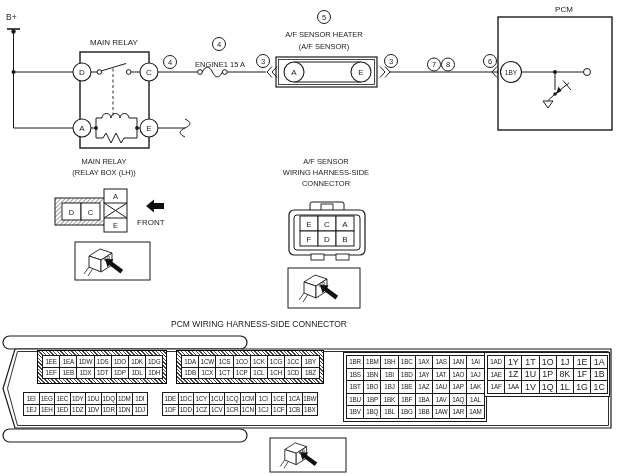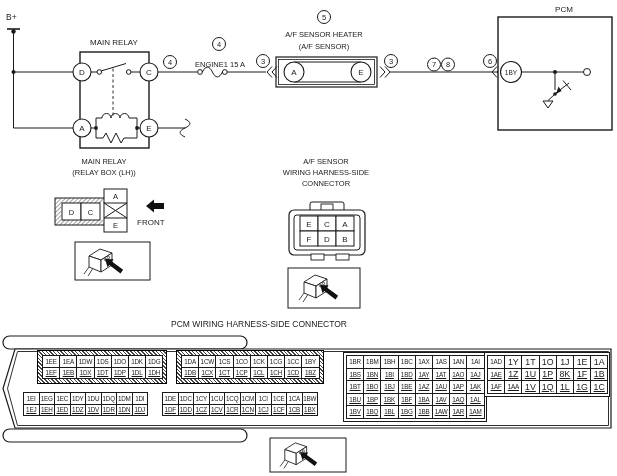--- a/index.html
+++ b/index.html
@@ -8,21 +8,21 @@
   .screen svg{position:absolute;left:0;top:0;}
   svg text{fill:#1a1a1a;font-family:"Liberation Sans",sans-serif;}
   .t8{font-size:8px;}
   .t75{font-size:7.5px;}
   .t65{font-size:6.5px;}
   .t85{font-size:8.5px;}
   .mid{text-anchor:middle;}
   
   .pin-grid{position:absolute;background:#fff;}
   .pin-row{display:flex;}
-  .pin-row + .pin-row{margin-top:-1px;text-decoration:underline;}
+  .pin-row + .pin-row{margin-top:-1px;}
   .pin-cell{box-sizing:border-box;border:1px solid #1a1a1a;margin-right:-1px;background:#fff;
             display:flex;align-items:center;justify-content:center;
             font-size:6.3px;letter-spacing:-0.2px;white-space:nowrap;}
   .pin-cell.big{font-size:8.8px;letter-spacing:0;}
   .hatched{padding:4px;border:1px solid #000;
            background:repeating-linear-gradient(45deg,#fff 0px,#fff 1.6px,#444 1.6px,#444 2.6px);}
   .framed{padding:2px;border:1px solid #1a1a1a;}
   .g1{left:37px;top:350px;}  .g1 .pin-cell{width:18.2px;height:12.5px;}
   .g2{left:176px;top:350px;} .g2 .pin-cell{width:18.2px;height:12.5px;}
   .g3{left:23px;top:392px;}  .g3 .pin-cell{width:16.5px;height:12.5px;}

